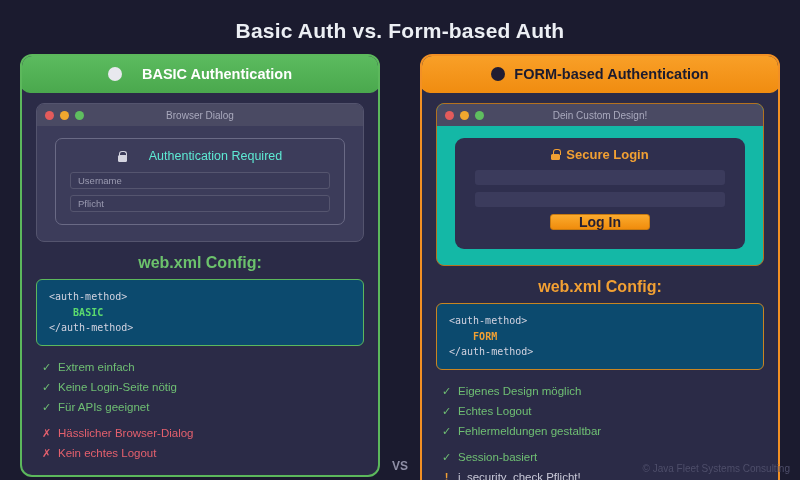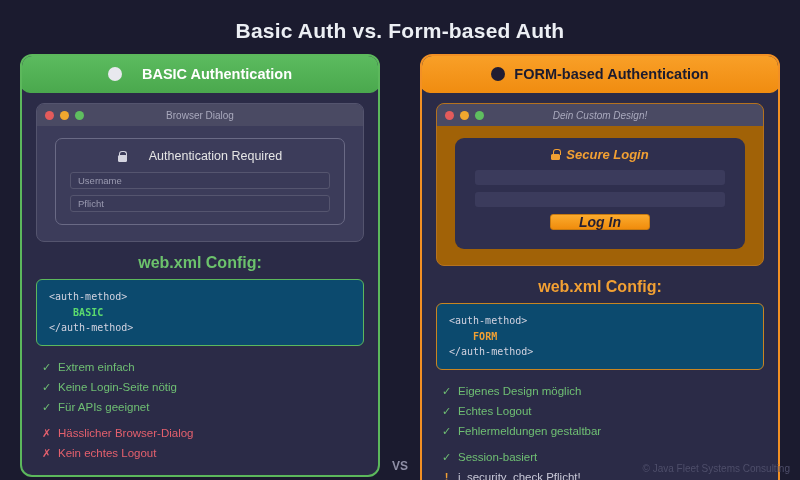--- a/index.html
+++ b/index.html
@@ -89,21 +89,21 @@
     border-radius: 7px;
   }
 
   
   .mock {
     border-radius: 8px;
     overflow: hidden;
     margin-top: 2px;
   }
   .mock-basic { background: #3c3c5a; border: 1px solid #54546e; }
-  .mock-form  { background: #a16207; border: 1px solid #b5721f; font-style: italic; }
+  .mock-form  { background: #14b8a6; border: 1px solid #b5721f; }
 
   .mock-bar {
     height: 22px;
     background: #4a4a63;
     display: flex;
     align-items: center;
     padding: 0 8px;
     position: relative;
   }
   .mock-form .mock-bar { background: #4a4a63; }
@@ -128,21 +128,21 @@
   }
 
   .dialog-box {
     border: 1px solid #6a6a85;
     border-radius: 7px;
     padding: 10px 14px 12px 14px;
     background: transparent;
   }
   .dialog-title {
     text-align: center;
-    color: #e5e5e5;
+    color: #5eead4;
     font-size: 12.5px;
     margin-bottom: 9px;
     display: flex;
     align-items: center;
     justify-content: center;
     gap: 22px;
   }
   .lock-glyph {
     display: inline-block;
     width: 9px;

